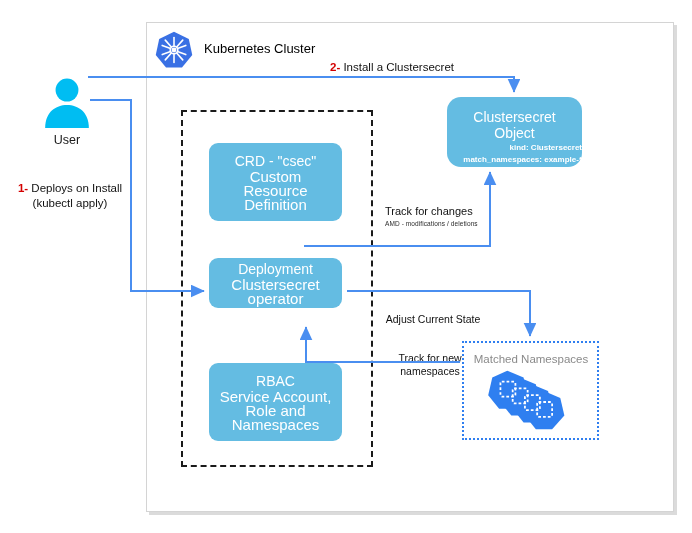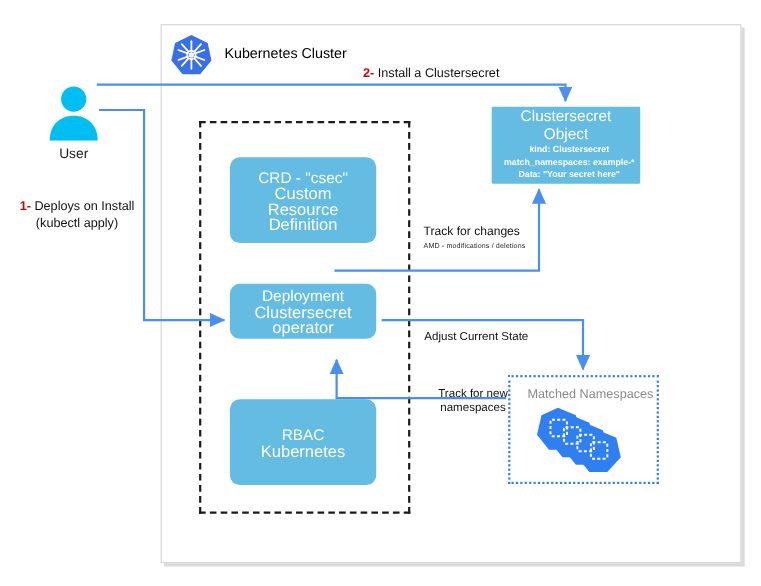--- a/index.html
+++ b/index.html
@@ -82,55 +82,55 @@
   }
   #crd-box   { left: 209px; top: 143px; width: 133px; height: 78px; }
   #deploy-box{ left: 209px; top: 258px; width: 133px; height: 50px; }
   #rbac-box  { left: 209px; top: 363px; width: 133px; height: 78px; }
 
   #clustersecret-box {
     position: absolute;
     left: 447px; top: 97px;
     width: 135px; height: 70px;
     background: #64BCE2;
-    border-radius: 1px;
+    border-radius: 14px;
     color: #ffffff;
     box-sizing: border-box;
-    padding-top: 0;
+    padding-top: 12px;
   }
   #clustersecret-box .cs-title {
     font-size: 14px;
     line-height: 16px;
     text-align: center;
     font-weight: normal;
   }
   #clustersecret-box .cs-detail {
     font-size: 8px;
     line-height: 9.5px;
-    text-align: center;
+    text-align: right;
     padding-left: 6px;
     margin-top: 2px;
     font-weight: bold;
   }
   
   #matched-ns-group {
     position: absolute;
     left: 462px;
     top: 341px;
     width: 137px;
     height: 99px;
     border: 2px dotted #2f7ff0;
     box-sizing: border-box;
   }
   #matched-ns-label {
     position: absolute;
     left: 468px;
     top: 353px;
     width: 126px;
-    text-align: right;
+    text-align: center;
     font-size: 11.5px;
     color: #8a8a8a;
     white-space: nowrap;
   }
   #matched-ns-icons {
     position: absolute;
     left: 487px;
     top: 368px;
     width: 84px;
     height: 68px;
@@ -179,21 +179,21 @@
   }
   #anno-track-changes .sub {
     display: block;
     font-size: 6.5px;
     color: #2b2b2b;
     line-height: 10px;
     margin-top: 2px;
     letter-spacing: 0.1px;
   }
   #anno-adjust {
-    left: 383px; top: 300px;
+    left: 383px; top: 313px;
     width: 100px;
     text-align: center;
     white-space: normal;
     line-height: 13px;
     font-size: 10.5px;
   }
   #anno-track-ns {
     left: 380px; top: 352px;
     width: 100px;
     text-align: center;
@@ -249,21 +249,22 @@
     <div class="bb-sub">Definition</div>
   </div>
 
   <div class="bluebox" id="deploy-box">
     <div class="bb-title">Deployment</div>
     <div class="bb-sub">Clustersecret operator</div>
   </div>
 
   <div class="bluebox" id="rbac-box">
     <div class="bb-title">RBAC</div>
-    <div class="bb-sub">Kubernetes</div>
+    <div class="bb-sub">Service Account, Role and</div>
+    <div class="bb-sub">Namespaces</div>
   </div>
 
   <div id="clustersecret-box">
     <div class="cs-title">Clustersecret</div>
     <div class="cs-title">Object</div>
     <div class="cs-detail">kind: Clustersecret</div>
     <div class="cs-detail">match_namespaces: example-*</div>
     <div class="cs-detail">Data: "Your secret here"</div>
   </div>
 

